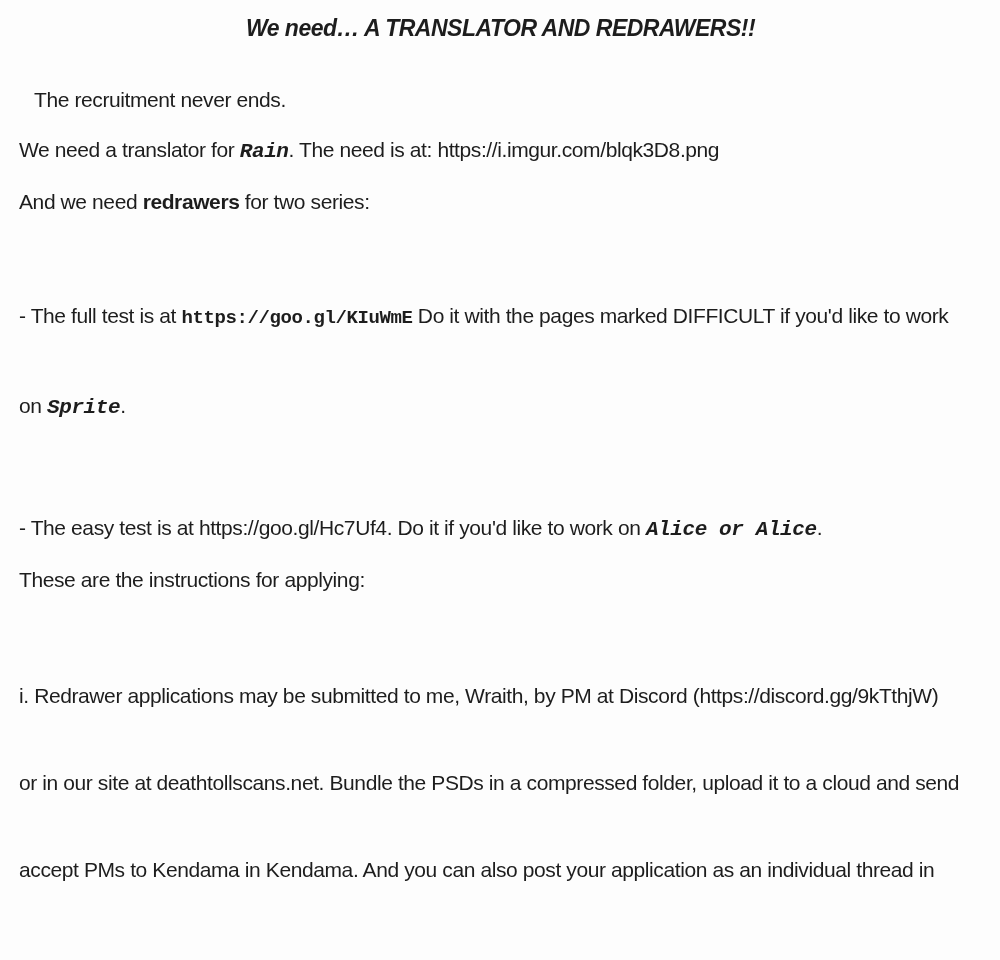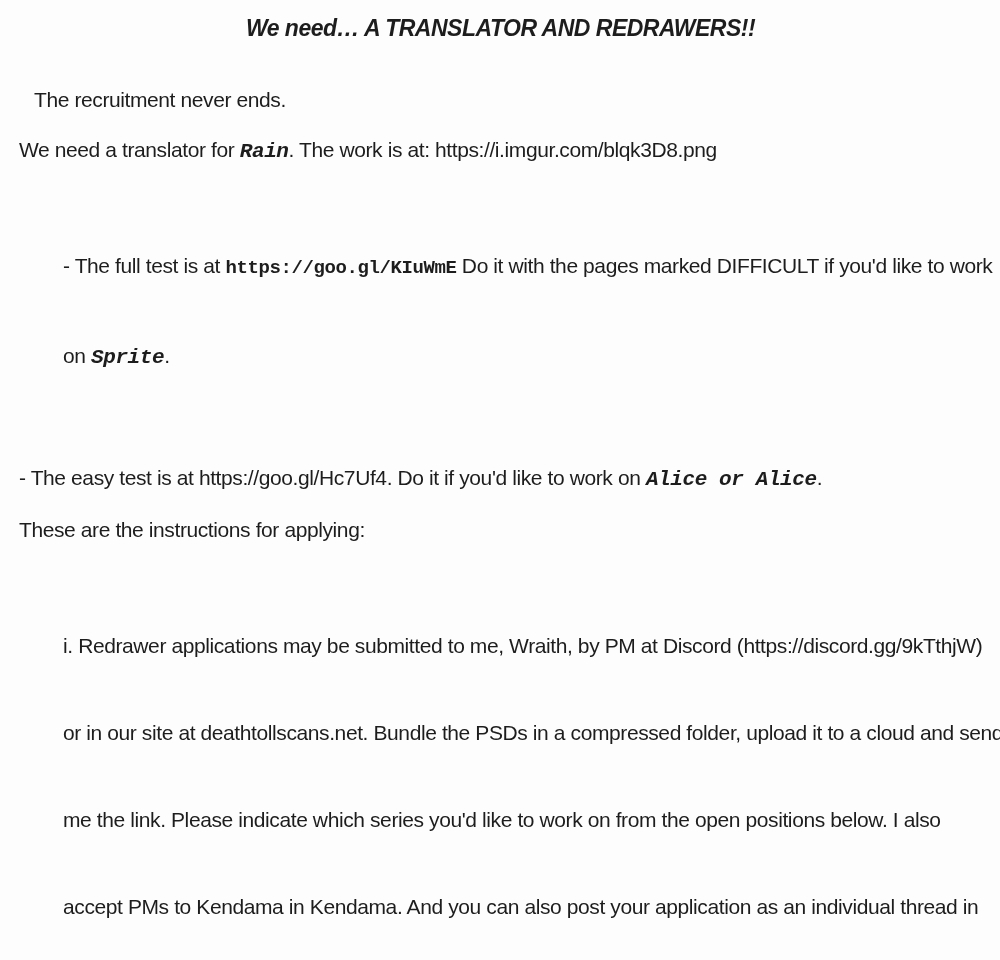--- a/index.html
+++ b/index.html
@@ -22,21 +22,21 @@
     font-family: "Liberation Sans", sans-serif;
     font-size: 23px;
     line-height: 40px;
     font-weight: bold;
     font-style: italic;
     text-align: center;
     letter-spacing: -0.5px;
     margin: 8px 0 0 0;
   }
   .para { margin: 21px 0 0 0; white-space: pre; }
-  .line { display: block; white-space: pre; margin-left: 44px; }
+  .line { display: block; white-space: pre; }
   .mt-first { margin-top: 37px; margin-left: 15px; }
   .mt-big   { margin-top: 27px; }
   .mt-small { margin-top: 33px; }
   .mt-sect  { margin-top: 29px; }
   .bi { font-weight: bold; font-style: italic; font-family: Liberation Mono, monospace; }
   .bold { font-weight: bold; }
   .mono {
     font-family: "Liberation Mono", "DejaVu Sans Mono", monospace;
     font-weight: bold;
     font-size: 19px;
@@ -44,33 +44,33 @@
 </style>
 </head>
 <body>
 
 <div class="page">
 
   <h1 class="title">We need… A TRANSLATOR AND REDRAWERS!!</h1>
 
   <p class="para mt-first"><span>The recruitment never ends.</span></p>
 
-  <p class="para"><span>We need a translator for </span><span class="bi">Rain</span><span>. The work is at: </span><span>https://i.imgur.com/blqk3D8.png</span></p>
+  <p class="para"><span>We need a translator for </span><span class="bi">Rain</span><span>. The need is at: </span><span>https://i.imgur.com/blqk3D8.png</span></p>
 
+  <p class="para"><span>And we need </span><span class="bold">redrawers</span><span> for two series:</span></p>
 
   <p class="para mt-big">
     <span class="line"><span>- The full test is at </span><span class="mono">https://goo.gl/KIuWmE</span><span> Do it with the pages marked DIFFICULT if you'd like to work</span></span>
     <span class="line"><span>on </span><span class="bi">Sprite</span><span>.</span></span>
   </p>
 
   <p class="para mt-small"><span>- The easy test is at </span><span>https://goo.gl/Hc7Uf4</span><span>. Do it if you'd like to work on </span><span class="bi">Alice or Alice</span><span>.</span></p>
 
   <p class="para"><span>These are the instructions for applying:</span></p>
 
   <p class="para mt-sect">
     <span class="line">i. Redrawer applications may be submitted to me, Wraith, by PM at Discord (https://discord.gg/9kTthjW)</span>
     <span class="line">or in our site at deathtollscans.net. Bundle the PSDs in a compressed folder, upload it to a cloud and send</span>
-    <span class="line">me the link. Please indicate which series you'd like to work on from the open positions below. I also</span>
     <span class="line">accept PMs to Kendama in Kendama. And you can also post your application as an individual thread in</span>
     
   </p>
 
 </div>
 
 </body></html>

